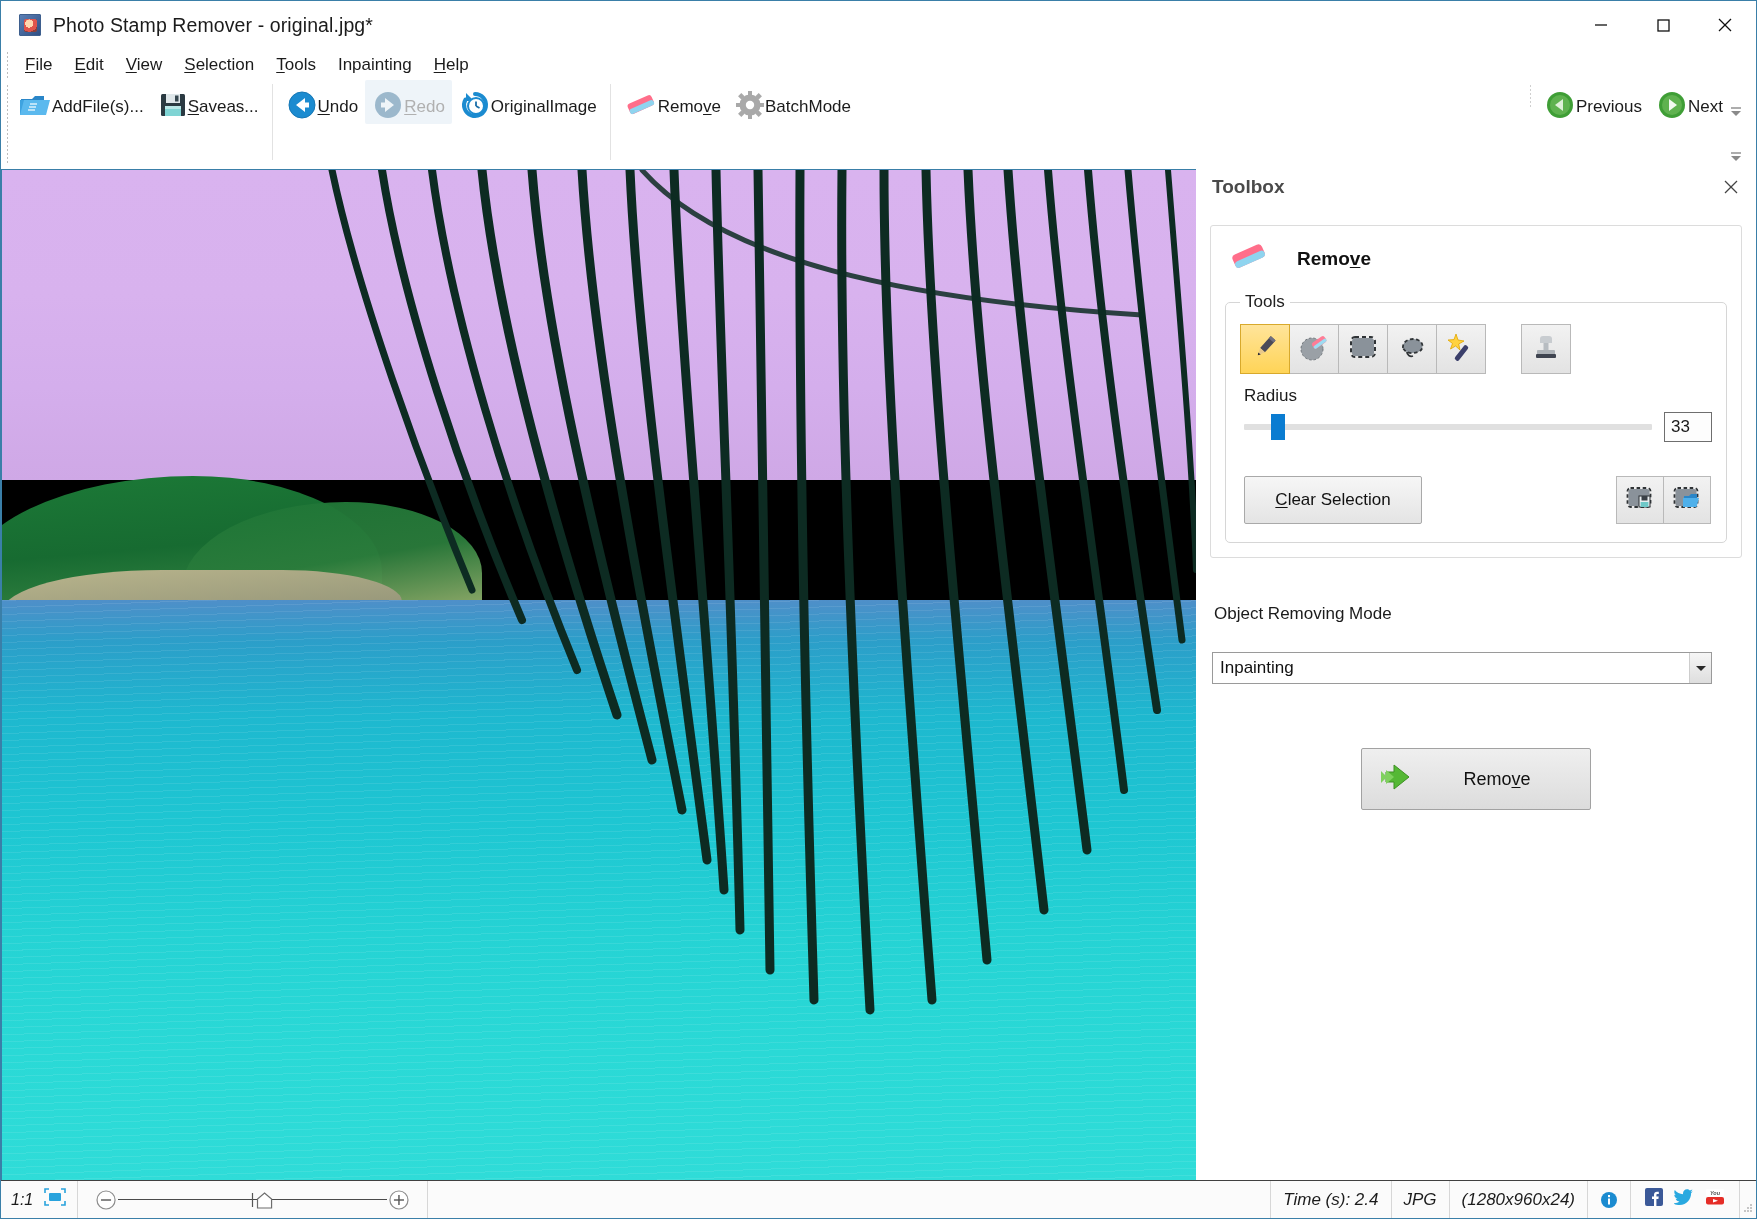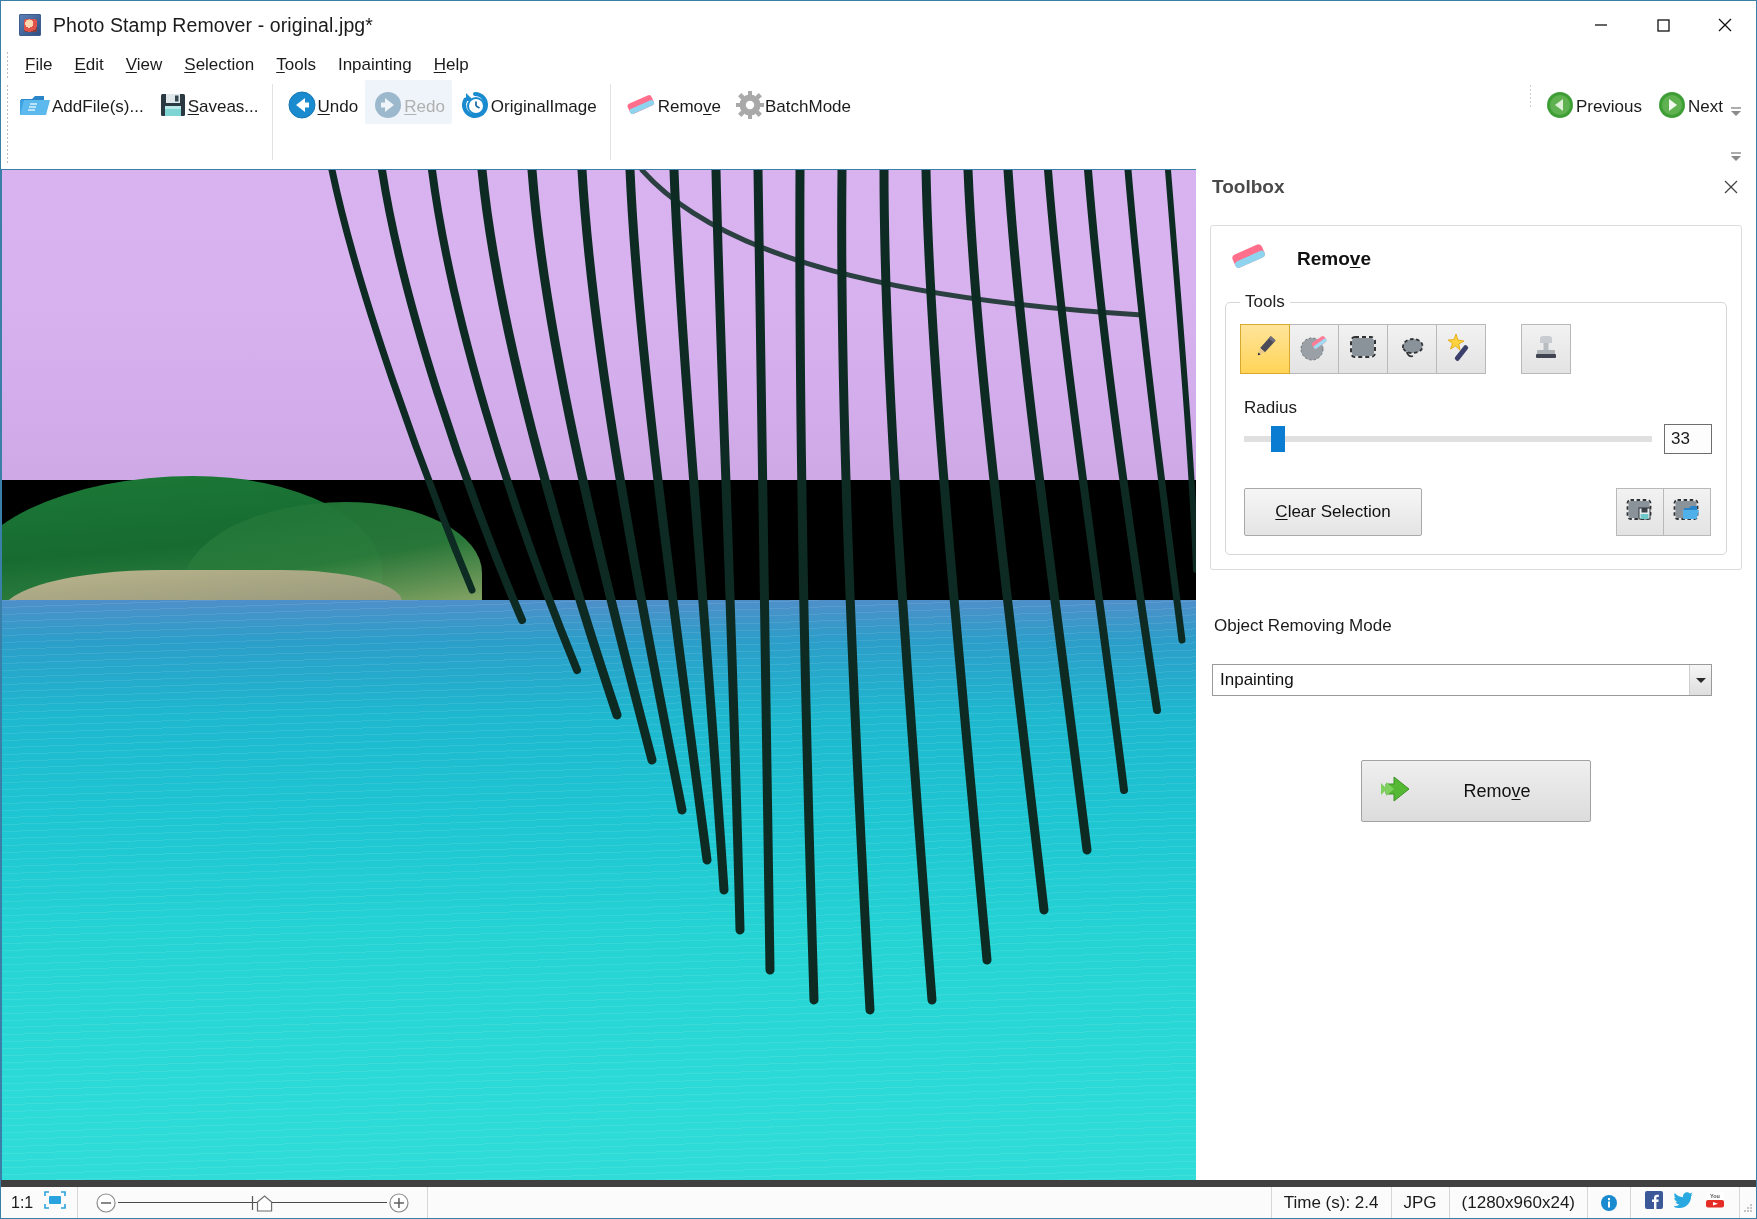--- a/index.html
+++ b/index.html
@@ -88,21 +88,21 @@
   .card-head .ctitle u{ text-decoration:underline; text-underline-offset:2px;}
 
   fieldset.tools{ margin:2px 14px 14px 14px; border:1px solid #d6d6d6; border-radius:5px; padding:12px 10px 16px 10px; }
   fieldset.tools > legend{ font-size:17px; color:#222; padding:0 5px; margin-left:4px; }
   .toolrow{ display:flex; align-items:center; gap:0; padding:0 4px; }
   .tool{ width:50px; height:50px; border:1px solid #b9b9b9; background:linear-gradient(180deg,#f2f2f2,#e3e3e3);
          display:flex; align-items:center; justify-content:center; cursor:default; margin-right:-1px;}
   .tool.sel{ background:linear-gradient(180deg,#ffe49a,#ffd457); border-color:#d8a92c; position:relative; z-index:2;}
   .tool.gapped{ margin-left:36px; }
 
-  .radius-lbl{ font-size:17px; color:#1b1b1b; margin:24px 0 6px 8px; }
+  .radius-lbl{ font-size:17px; color:#1b1b1b; margin:12px 0 6px 8px; }
   .radius-row{ display:flex; align-items:center; padding:0 4px 0 8px; gap:12px; }
   .slider{ position:relative; flex:1; height:26px; display:flex; align-items:center; }
   .slider-track{ position:absolute; left:0; right:0; height:6px; background:#e0e0e0; border-radius:1px; }
   .slider-thumb{ position:absolute; left:6.5%; width:14px; height:26px; background:#0a7cd1; cursor:default; }
   .radius-box{ width:48px; height:30px; border:1px solid #6e6e6e; background:#fdfdfd;
                font-size:17px; padding:4px 6px; display:flex; align-items:center; }
 
   .clear-row{ display:flex; align-items:center; padding:34px 6px 2px 8px; gap:0; }
   .btn-clear{ width:178px; height:48px; border:1px solid #a9a9a9; border-radius:2px;
               background:linear-gradient(180deg,#f6f6f6,#e4e4e4); font-size:17px; color:#111;
@@ -120,21 +120,21 @@
           background:linear-gradient(180deg,#f6f6f6,#dedede); display:flex; align-items:center; justify-content:center;}
 
   .remove-wrap{ display:flex; justify-content:center; margin-top:44px; }
   .btn-remove{ width:230px; height:62px; border:1px solid #a2a2a2; border-radius:2px;
           background:linear-gradient(180deg,#efefef,#dcdcdc); display:flex; align-items:center; cursor:default; }
   .btn-remove .rtext{ flex:1; text-align:center; font-size:18px; color:#111; margin-left:-14px;}
   .btn-remove .rtext u{ text-decoration:underline; text-underline-offset:2px;}
 
   
   .statusbar{ height:38px; flex:0 0 38px; display:flex; align-items:stretch;
-              background:#fbfbfb; border-top:7px solid #404040; }
+              background:#fbfbfb; border-top:1px solid #404040;font-style:italic; }
   .sb-cell{ display:flex; align-items:center; padding:0 12px; font-size:17px; color:#1b1b1b;
             border-right:1px solid #d7d7d7; }
   .sb-zoomicons{ gap:10px; padding-left:10px; padding-right:10px;}
   .sb-zoomslider{ width:350px; padding:0 14px; }
   .zs{ position:relative; width:100%; height:24px; display:flex; align-items:center; }
   .zs-line{ position:absolute; left:26px; right:26px; height:1px; background:#4a4a4a; }
   .sb-grow{ flex:1; border-right:1px solid #d7d7d7;}
   .sb-right{ display:flex; align-items:stretch; }
   .sb-social{ display:flex; align-items:center; gap:11px; padding:0 14px; }
   .grip{ width:16px; display:flex; align-items:flex-end; justify-content:center; padding-bottom:4px;}

